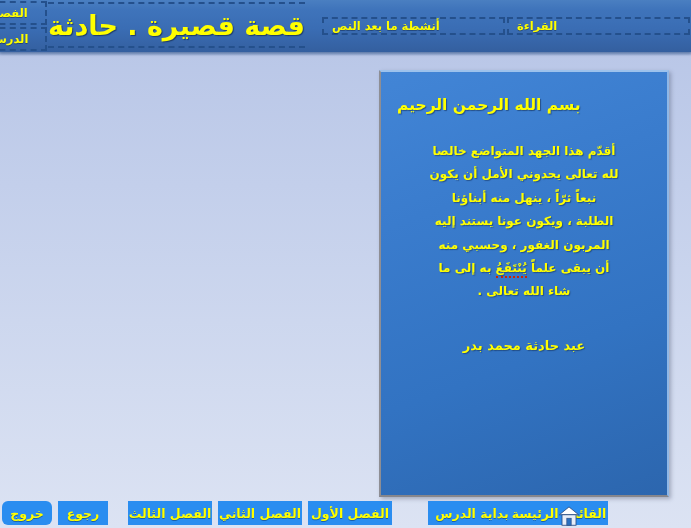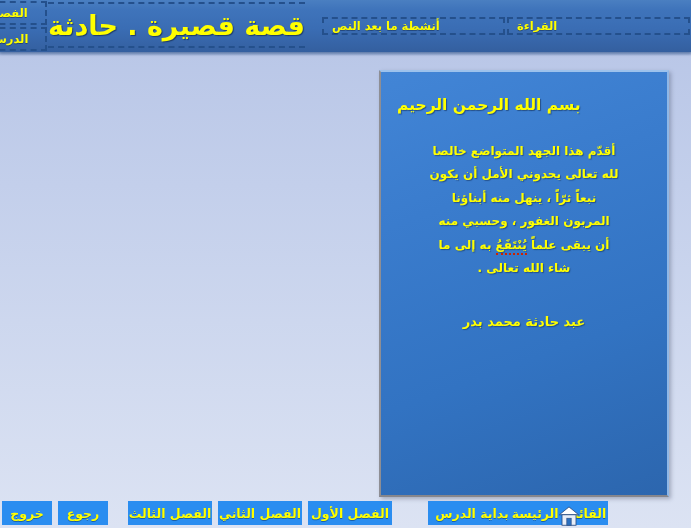--- a/index.html
+++ b/index.html
@@ -199,32 +199,33 @@
 </div>
 
 <div class="content-panel">
 
   <div class="basmala">بسم الله الرحمن الرحيم</div>
 
   <div class="body-text">
     <div>أقدّم هذا الجهد المتواضع خالصا</div>
     <div>لله تعالى يحدوني الأمل أن يكون</div>
     <div>نبعاً ثرّاً ، ينهل منه أبناؤنا</div>
+    <div>الطلبة ، ويكون عونا يستند إليه</div>
     <div>المربون الغفور ، وحسبي منه</div>
     <div><span>أن يبقى علماً </span><span class="squiggle">يُنْتَفَعُ</span><span> به إلى ما</span></div>
     <div>شاء الله تعالى .</div>
   </div>
 
   <div class="signature">عبد حادثة محمد بدر</div>
 
 </div>
 
 <div class="bottom-nav">
 
-  <div class="nav-btn" style="left:2px;  width:50px;">خروج</div>
+  <div class="nav-btn" style="left:2px;  width:50px;border-radius:6px;">خروج</div>
   <div class="nav-btn" style="left:58px; width:50px;">رجوع</div>
   <div class="nav-btn" style="left:128px;width:84px;">الفصل الثالث</div>
   <div class="nav-btn" style="left:218px;width:84px;">الفصل الثاني</div>
   <div class="nav-btn" style="left:308px;width:84px;">الفصل الأول</div>
   <div class="nav-btn" style="left:428px;width:88px;">بداية الدرس</div>
 
   <div class="nav-btn" style="left:510px;width:98px;">
     <span>القائمة الرئيسة</span>
     <svg class="home-icon" viewBox="0 0 24 24">
       <polygon points="12,1 23,10 1,10" fill="#ffffff" stroke="#2b4f86" stroke-width="1"></polygon>

